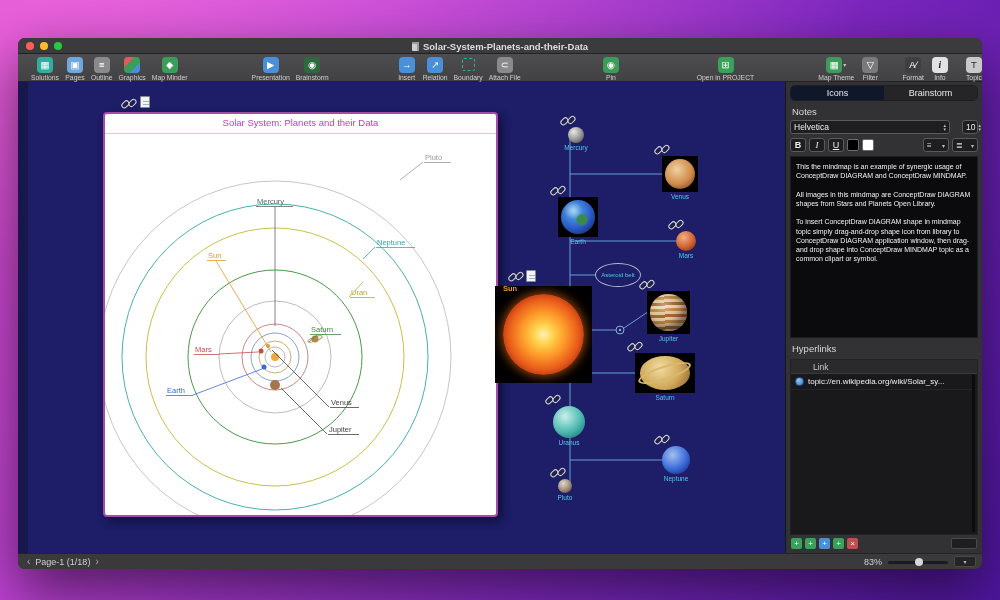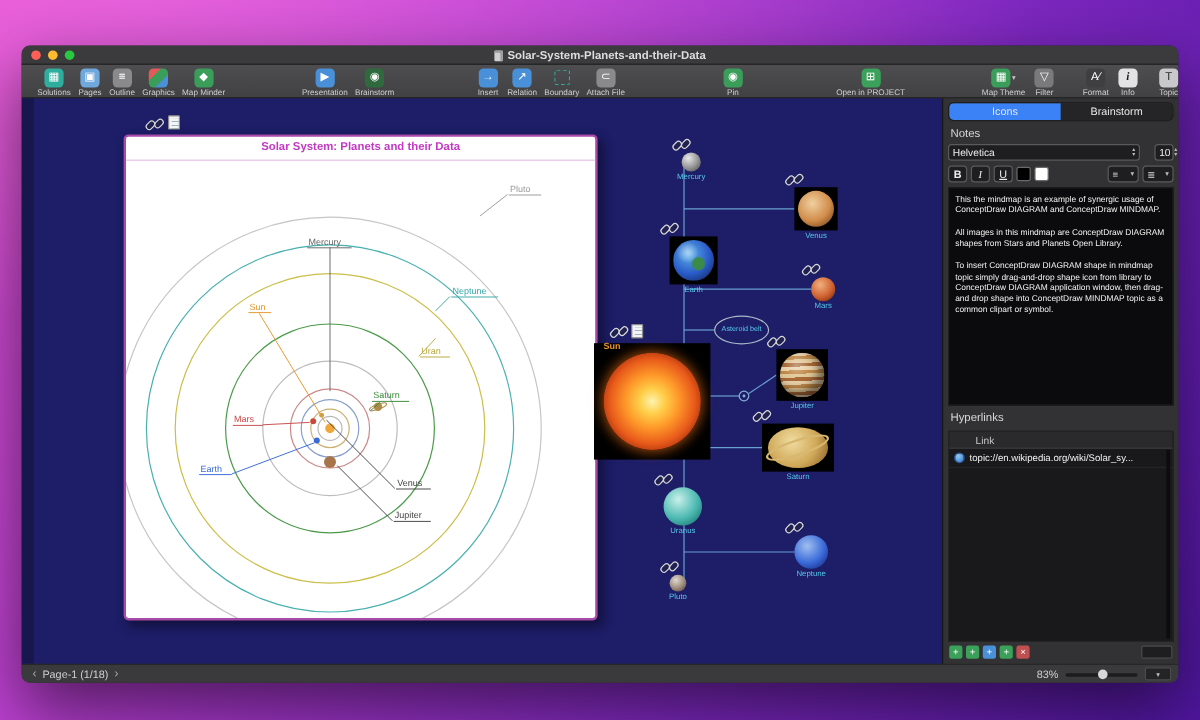--- a/index.html
+++ b/index.html
@@ -37,21 +37,21 @@
   
   .main{display:flex;height:471px}
   .canvas{position:relative;flex:1;background:#1d1d68;overflow:hidden}
   .canvas::before{content:"";position:absolute;left:0;top:0;bottom:0;width:10px;background:#17174e}
   #mm-svg{position:absolute;left:0;top:0;z-index:1}
   #mm-svg line{stroke:#6aa0d0;stroke-width:1}
   .mm-dot{fill:#1d1d68;stroke:#8ab0d8;stroke-width:1}
   
   .dg-panel{position:absolute;left:85px;top:30px;width:395px;height:405px;background:#fff;
     border:2px solid #a84aa8;border-radius:4px;z-index:2;box-shadow:4px 4px 10px rgba(0,0,0,.45)}
-  .dg-title{position:absolute;top:3px;left:0;right:0;text-align:center;font-size:9.5px;font-weight:bold;color:#c23ac2;z-index:2}
+  .dg-title{position:absolute;top:3px;left:0;right:0;text-align:center;font-size:9.5px;font-weight:normal;color:#c23ac2;z-index:2}
   .dg-rule{position:absolute;top:19px;left:0;right:0;height:1px;background:#e4c4e4;z-index:2}
   #dg-svg{position:absolute;left:0;top:0;width:100%;height:100%;z-index:1}
   #dg-svg text{font-family:"Liberation Sans",sans-serif}
   
   .mm-node{position:absolute;z-index:3}
   .tile{background:#000;display:flex;align-items:center;justify-content:center}
   .sphere{border-radius:50%;width:100%;height:100%}
   .tile .sphere{width:84%;height:84%}
   .sp-sun{width:90%;height:90%;background:radial-gradient(circle at 50% 50%,#fff2b0 0%,#ffcf4a 18%,#ff9a2a 38%,#e85a1a 62%,#8a1e08 85%,#300800 100%);box-shadow:0 0 10px 2px rgba(255,120,20,.55)}
   .sp-mercury{background:radial-gradient(circle at 35% 30%,#e8e8e8,#9a9a9a 50%,#4a4a4a 95%)}
@@ -71,21 +71,21 @@
   .chain i{position:absolute;width:9px;height:6px;border:1.5px solid #d8d8d8;border-radius:3px;background:rgba(40,40,40,.35)}
   .chain i:nth-child(2){left:6px;top:4px}
   .noteic{position:absolute;width:10px;height:12px;background-color:#f4f4f4;border:1px solid #8a8a8a;border-radius:1px;z-index:5;
     background-image:repeating-linear-gradient(180deg,rgba(0,0,0,0) 0 2px,#9ab3c8 2px 3px);
     background-size:6px 8px;background-position:2px 2px;background-repeat:no-repeat}
   .dg-chain{left:104px;top:16px}
   .dg-note{left:122px;top:14px}
   
   .sidebar{width:197px;background:#323234;border-left:1px solid #161618;display:flex;flex-direction:column;padding:3px 4px 2px 4px;position:relative}
   .seg-tabs{display:flex;height:16px;border-radius:5px;overflow:hidden;border:1px solid #1e1e20}
-  .seg-tab{flex:1;display:flex;align-items:center;justify-content:center;font-size:9px;color:#e8e8e8;background:#3b82f6}
+  .seg-tab{flex:1;display:flex;align-items:center;justify-content:center;font-size:9px;color:#e8e8e8;background:#0f172a}
   .seg-tab.active{background:#252527}
   .sec-label{font-size:9.5px;color:#d8d8d8;margin:5px 1px 3px 2px}
   .font-row{display:flex;gap:12px}
   .select{display:flex;align-items:center;justify-content:space-between;background:#1e1e20;border:1px solid #5a5a5c;border-radius:3px;height:14px;padding:0 3px;color:#eee;font-size:8.5px}
   .grow{flex:1}
   .size-sel{width:16px}
   .stepper{display:flex;flex-direction:column;font-size:5px;line-height:4.5px;color:#bbb;margin-left:3px}
   .stepper i{font-style:normal}
   .fmt-row{display:flex;align-items:center;gap:3px;margin-top:4px}
   .fmt-btn{width:16px;height:14px;background:#1e1e20;border:1px solid #5a5a5c;border-radius:3px;color:#eee;font-size:9px;display:flex;align-items:center;justify-content:center}

